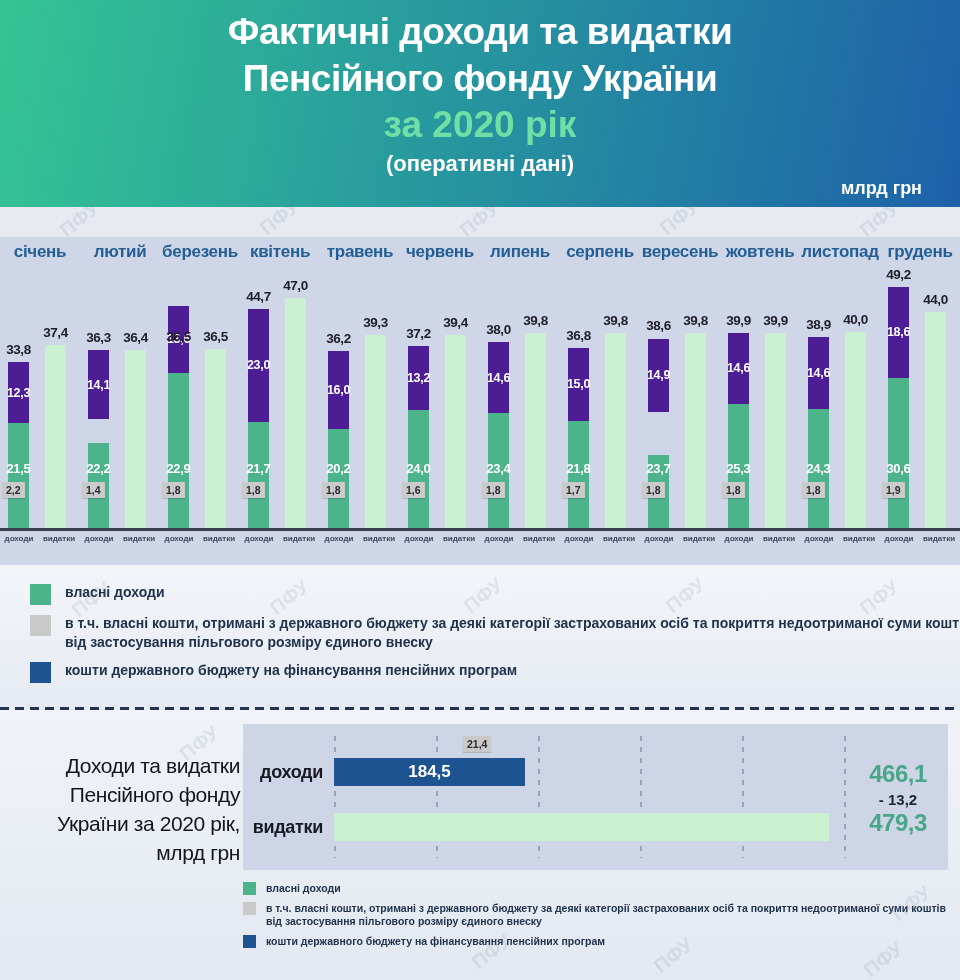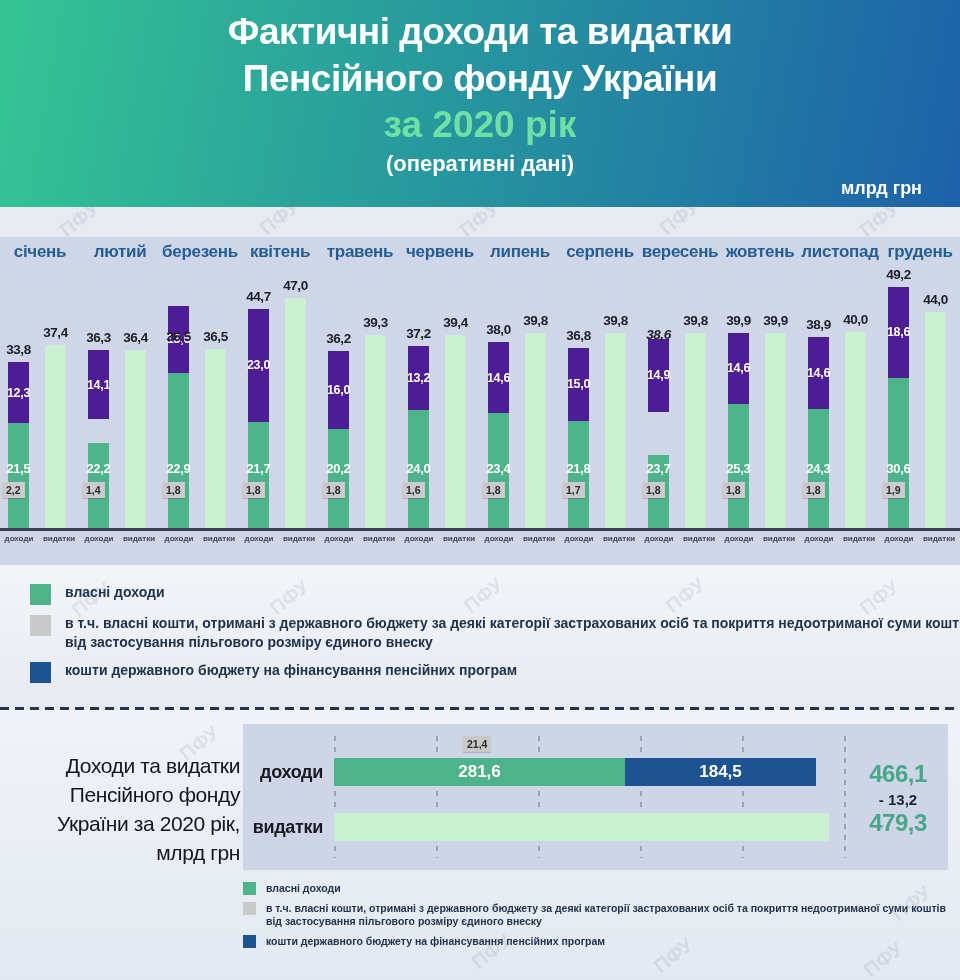--- a/index.html
+++ b/index.html
@@ -201,21 +201,21 @@
           <div class="glab">21,8</div>
           <div class="chip">1,7</div>
           <div class="bar exp" style="height: 195.02px;"></div>
           <div class="vlab top-exp" style="bottom: 200.02px;">39,8</div>
         </div>
         <div class="grp">
           <div class="bar inc" style="height: 189.14px; gap: 43px;">
             <div class="seg-blue" style="height: 73.01px;">14,9</div>
             <div class="seg-green"></div>
           </div>
-          <div class="vlab top-inc" style="bottom: 186px; font-style: italic;">38,6</div>
+          <div class="vlab top-inc" style="bottom: 195px;">38,6</div>
           <div class="glab">23,7</div>
           <div class="chip">1,8</div>
           <div class="bar exp" style="height: 195.02px;"></div>
           <div class="vlab top-exp" style="bottom: 200.02px;">39,8</div>
         </div>
         <div class="grp">
           <div class="bar inc" style="height: 195.51px;">
             <div class="seg-blue" style="height: 71.54px;">14,6</div>
             <div class="seg-green"></div>
           </div>
@@ -340,21 +340,20 @@
       </div>
     <div class="gline" style="left: 91px;"></div>
         <div class="gline" style="left: 193px;"></div>
         <div class="gline" style="left: 295px;"></div>
         <div class="gline" style="left: 397px;"></div>
         <div class="gline" style="left: 499px;"></div>
         <div class="gline" style="left: 601px;"></div>
         <div class="rowLab" style="top: 34px;">доходи</div>
         <div class="rowLab" style="top: 89px;">видатки</div>
         <div class="hbar" style="top: 34px;">
-          <div class="hseg" style="background: rgb(77, 179, 138); width: 291px;">281,6</div>
           <div class="hseg" style="background: rgb(29, 83, 145); width: 191px;">184,5</div>
         </div>
         <div class="chip2" style="left: 220px; top: 12px;">21,4</div>
         <div class="hbar" style="top: 89px;">
           <div class="hseg" style="background: rgb(201, 241, 209); width: 495px;"></div>
         </div>
       </div>
     <div class="legend-sm" id="legendBottom">
         <div class="lg-item">
           <div class="lg-sq" style="background: rgb(77, 179, 138);"></div>

